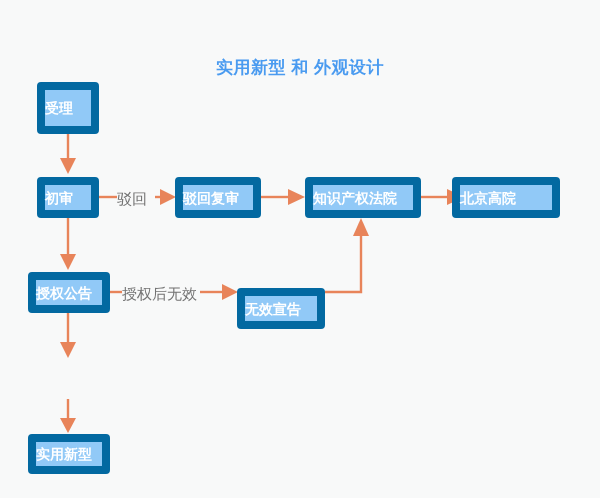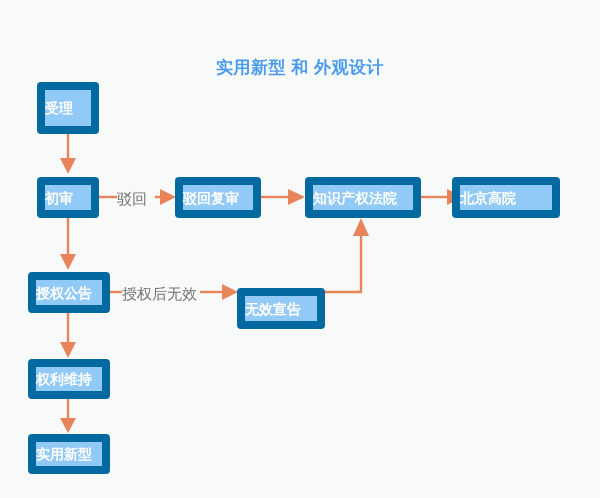--- a/index.html
+++ b/index.html
@@ -152,23 +152,20 @@
   </div>
 
   <div class="node" style="left:28px; top:272px; width:82px; height:41px;">
     <span>授权公告</span>
   </div>
 
   <div class="node" style="left:237px; top:288px; width:88px; height:41px;">
     <span>无效宣告</span>
   </div>
 
-  <div class="node" style="left:28px; top:359px; width:82px; height:40px;">
-    <span>权利维持</span>
-  </div>
 
   <div class="node" style="left:28px; top:434px; width:82px; height:40px;">
     <span>实用新型</span>
   </div>
 
   <div class="edge-label" style="left:117px; top:191px;">驳回</div>
 
   <div class="edge-label" style="left:122px; top:286px;">授权后无效</div>
 
 </div>

